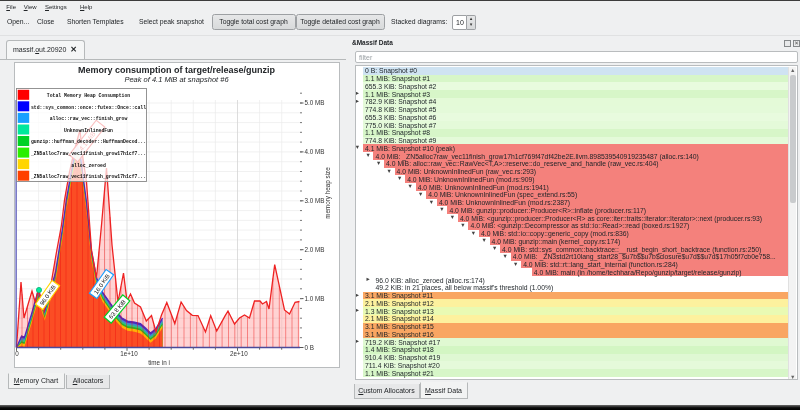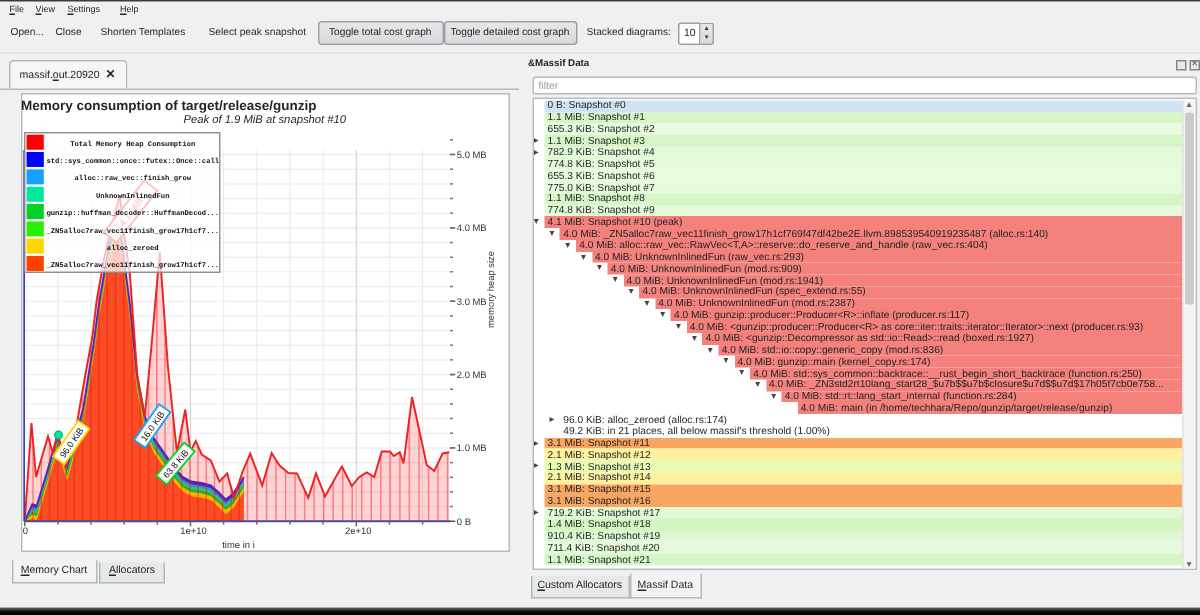--- a/index.html
+++ b/index.html
@@ -14,21 +14,21 @@
 .tbtn{position:absolute;top:2px;height:16px;line-height:14.5px;text-align:center;
  background:linear-gradient(#e6e7e8,#d8dadb);border:1px solid #9da0a3;border-radius:2.5px;}
 
 #tab1{position:absolute;left:5.5px;top:40px;width:79px;height:19px;background:#f5f6f6;
  border:1px solid #b6b9ba;border-bottom:none;border-radius:3px 3px 0 0;font-size:7px;
  line-height:18px;text-align:center;}
 #tabline{position:absolute;left:0;top:58.5px;width:346px;height:1px;background:#b6b9ba;}
 
 #chart{position:absolute;left:13.5px;top:62px;width:326px;height:305.5px;background:#fff;
  border:1px solid #b9bcbe;}
-#ctitle{position:absolute;left:14px;top:64.5px;width:325px;
+#ctitle{position:absolute;left:14px;top:64.5px;width:325px;text-align:center;
  font-size:9px;font-weight:bold;}
 #csub{position:absolute;left:14px;top:75px;width:325px;text-align:center;
  font-size:7.5px;font-style:italic;}
 #csvg{position:absolute;left:13.5px;top:62px;}
 .axlab{font-size:6.3px;fill:#333;font-family:"Liberation Sans",sans-serif;}
 .leg text{font-size:4.8px;font-family:"Liberation Mono",monospace;fill:#111;font-weight:bold;}
 .dlab text{font-size:6px;fill:#111;font-family:"Liberation Sans",sans-serif;}
 
 .btab{position:absolute;font-size:7px;height:17px;line-height:16px;text-align:center;}
 .btab.sel{background:#f2f3f3;border:1px solid #b6b9ba;border-top:1px solid #f2f3f3;}
@@ -285,21 +285,21 @@
         <rect x="-14.5" y="-4.6" width="29" height="9.2" fill="#fff" stroke="#00d226" stroke-width="1.2"></rect>
         <text x="0" y="2.4" text-anchor="middle">63.8 KiB</text>
       </g>
 <g transform="translate(47,295) rotate(-55)">
         <rect x="-14.5" y="-4.6" width="29" height="9.2" fill="#fff" stroke="#ffd500" stroke-width="1.2"></rect>
         <text x="0" y="2.4" text-anchor="middle">96.0 KiB</text>
       </g>
     </g>
 </svg>
 <div id="ctitle">Memory consumption of target/release/gunzip</div>
-<div id="csub">Peak of 1.9 MiB at snapshot #10</div>
+<div id="csub">Peak of 4.1 MiB at snapshot #6</div>
 
 <div class="btab sel" style="left:7.5px;top:373px;width:57px;height:15.5px;line-height:14px;"><u>M</u>emory Chart</div>
 <div class="btab uns" style="left:66px;top:374.5px;width:44px;height:14px;line-height:12.5px;"><u>A</u>llocators</div>
 
 <div id="dktitle">&amp;Massif Data</div>
 <div id="tbline"></div>
 <div class="dockico" style="left:784px;"></div>
 <div class="dockico" style="left:793px;">✕</div>
 <div id="filter">filter</div>
 <div id="tree">

